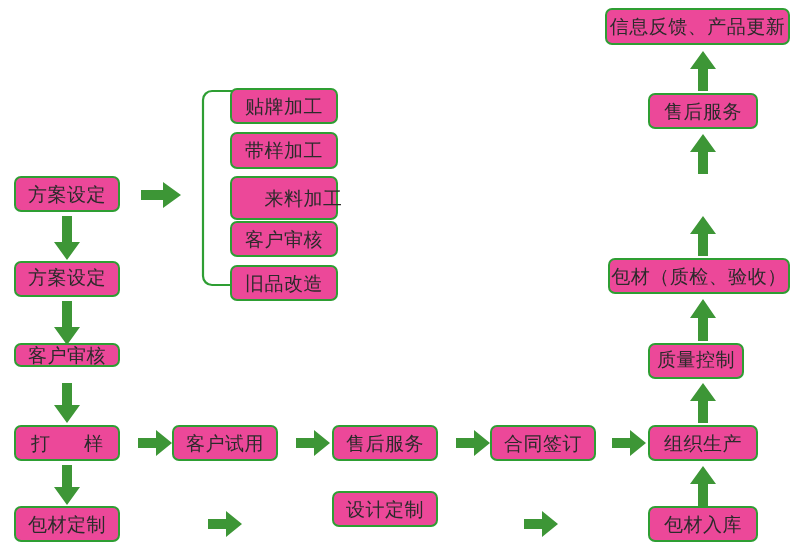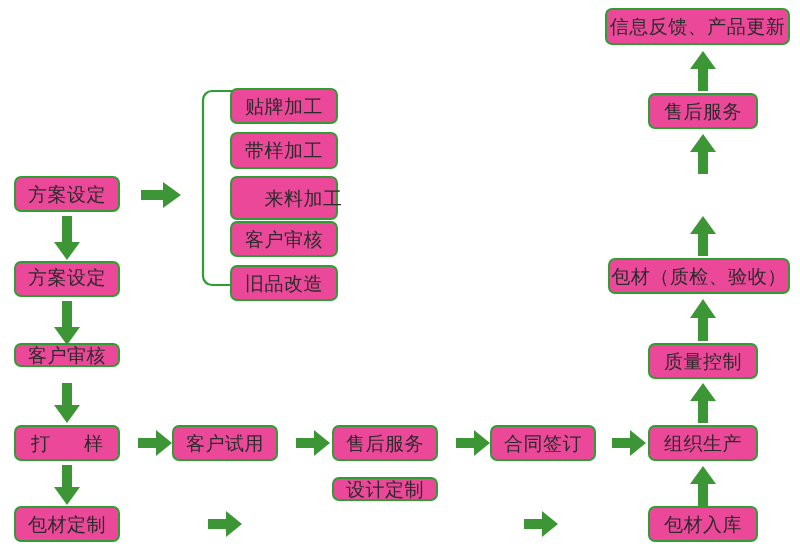--- a/index.html
+++ b/index.html
@@ -142,21 +142,21 @@
         <path d="M0 8 H18 V0 L34 13 L18 26 V18 H0 Z" fill="#3d9636"></path>
       </svg>
   </div>
 
   <div class="arrow" style="left:208px; top:511px;">
     <svg width="34" height="26" viewBox="0 0 34 26">
         <path d="M0 8 H18 V0 L34 13 L18 26 V18 H0 Z" fill="#3d9636"></path>
       </svg>
   </div>
 
-  <div class="node" style="left:332px; top:477px; width:106px; height:24px;">设计定制</div>
+  <div class="node" style="left:332px; top:491px; width:106px; height:36px;">设计定制</div>
 
   <div class="arrow" style="left:524px; top:511px;">
     <svg width="34" height="26" viewBox="0 0 34 26">
         <path d="M0 8 H18 V0 L34 13 L18 26 V18 H0 Z" fill="#3d9636"></path>
       </svg>
   </div>
 
   <div class="node" style="left:648px; top:506px; width:110px; height:36px;">包材入库</div>
 
   <div class="arrow" style="left:690px; top:466px;">
@@ -166,21 +166,21 @@
   </div>
 
   <div class="node" style="left:648px; top:425px; width:110px; height:36px;">组织生产</div>
 
   <div class="arrow" style="left:690px; top:383px;">
     <svg width="26" height="40" viewBox="0 0 26 40">
         <path d="M13 0 L26 18 H18 V40 H8 V18 H0 Z" fill="#3d9636"></path>
       </svg>
   </div>
 
-  <div class="node" style="left:648px; top:343px; width:110px; height:36px;">质量控制</div>
+  <div class="node" style="left:648px; top:343px; width:96px; height:36px;font-family:Liberation Mono, monospace;">质量控制</div>
 
   <div class="arrow" style="left:690px; top:299px;">
     <svg width="26" height="42" viewBox="0 0 26 42">
         <path d="M13 0 L26 19 H18 V42 H8 V19 H0 Z" fill="#3d9636"></path>
       </svg>
   </div>
 
   <div class="node" style="left:608px; top:258px; width:182px; height:36px;">包材（质检、验收）</div>
 
   <div class="arrow" style="left:690px; top:216px;">

